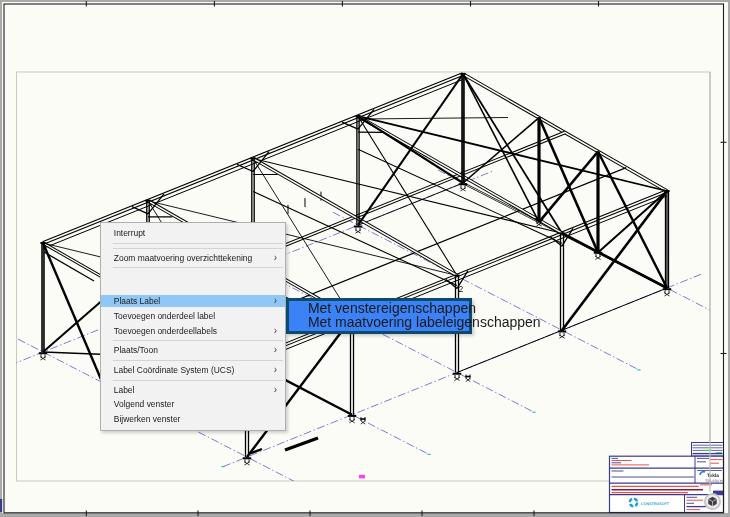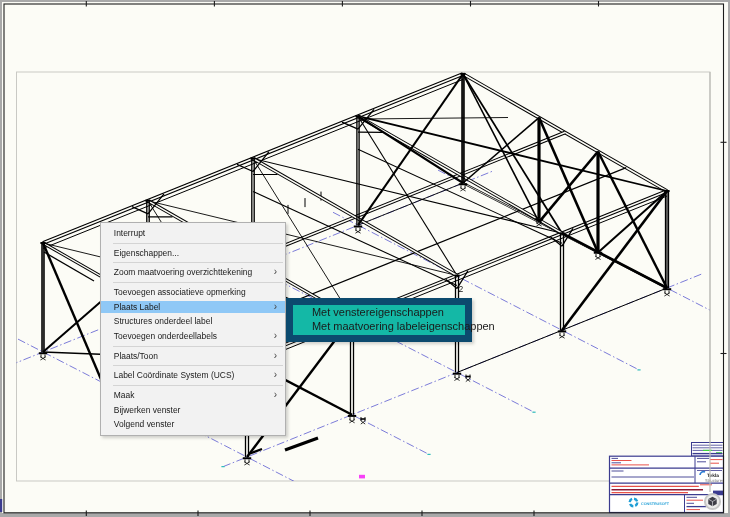--- a/index.html
+++ b/index.html
@@ -5,27 +5,27 @@
 html,body { width:730px; height:517px; overflow:hidden; background:#a9a9a9;
   font-family:"Liberation Sans", sans-serif; }
 #stage { position:relative; width:730px; height:517px; }
 #sheet { position:absolute; left:2px; top:1.6px; width:725.5px; height:511.9px; background:#fcfcf6; }
 svg.layer { position:absolute; left:0; top:0; }
 text { -webkit-font-smoothing:antialiased; text-rendering:geometricPrecision; }
 #menu { position:absolute; left:99.5px; top:221.9px; width:186.5px;
   background:#f2f2f2; border:1px solid #b0b0b0; padding:3px 0;
   box-shadow:2px 2px 3px rgba(0,0,0,0.18); font-size:8.45px; color:#1a1a1a; }
 .mi { height:14.7px; line-height:14.7px; padding-left:13.3px; position:relative; white-space:nowrap; }
-.mi.hi { background:linear-gradient(#f2f2f2 0 1.3px, #8fc8f6 1.3px 13.2px, #f2f2f2 13.2px); }
+.mi.hi { background:linear-gradient(#f2f2f2 0 1.3px, #8fc8f6 1.3px 13.2px, #f2f2f2 13.2px);margin-top:24px; }
 .ar { position:absolute; right:8px; top:0; font-size:10px; color:#444; }
 .sep { height:5px; position:relative; }
 .sep div { position:absolute; left:12px; right:2px; top:2px; border-top:1px solid #d4d4d4; }
 #submenu { position:absolute; left:286px; top:298.4px; width:186.3px;
-  background:#14b8a6; border:7px solid #0c4a6e; padding:1px 0;
-  box-shadow:2px 2px 3px rgba(0,0,0,0.18); font-size:11px; color:#1a1a1a; }
+  background:#3b82f6; border:3px solid #0c4a6e; padding:1px 0;
+  box-shadow:2px 2px 3px rgba(0,0,0,0.18); font-size:14px; color:#1a1a1a; }
 #submenu .mi { padding-left:18.9px; height:13.8px; line-height:13.8px; }
 </style></head>
 <body>
 <div id="stage">
   <div id="sheet"></div>
   <svg class="layer" width="730" height="517" viewBox="0 0 730 517">
     <defs>
         <clipPath id="vp">
           <rect x="16.5" y="72" width="693.5" height="409"></rect>
         </clipPath>
@@ -285,44 +285,42 @@
 <line x1="534" y1="510.5" x2="534" y2="516" stroke="#1c1c1c" stroke-width="1.1"></line>
 <line x1="720.5" y1="142.3" x2="726.5" y2="142.3" stroke="#1c1c1c" stroke-width="1.1"></line>
 <line x1="720.5" y1="353.5" x2="726.5" y2="353.5" stroke="#1c1c1c" stroke-width="1.1"></line>
 <rect x="0" y="499" width="2.2" height="13" fill="#3b3b8f"></rect>
   </svg>
   <div id="menu">
     <div class="mi"><span>Interrupt</span></div>
 <div class="sep">
         <div></div>
       </div>
-<div class="mi"><span>Eigenschappen...</span></div>
 <div class="sep">
         <div></div>
       </div>
 <div class="mi"><span>Zoom maatvoering overzichttekening</span><span class="ar">›</span></div>
 <div class="sep">
         <div></div>
       </div>
-<div class="mi"><span>Toevoegen associatieve opmerking</span></div>
 <div class="mi hi"><span>Plaats Label</span><span class="ar">›</span></div>
-<div class="mi"><span>Structures onderdeel label</span></div>
+<div class="mi"><span>Toevoegen onderdeel label</span></div>
 <div class="mi"><span>Toevoegen onderdeellabels</span><span class="ar">›</span></div>
 <div class="sep">
         <div></div>
       </div>
 <div class="mi"><span>Plaats/Toon</span><span class="ar">›</span></div>
 <div class="sep">
         <div></div>
       </div>
 <div class="mi"><span>Label Coördinate System (UCS)</span><span class="ar">›</span></div>
 <div class="sep">
         <div></div>
       </div>
-<div class="mi"><span>Maak</span><span class="ar">›</span></div>
+<div class="mi"><span>Label</span><span class="ar">›</span></div>
+<div class="mi"><span>Volgend venster</span></div>
 <div class="mi"><span>Bijwerken venster</span></div>
-<div class="mi"><span>Volgend venster</span></div>
   </div>
   <div id="submenu">
     <div class="mi"><span>Met venstereigenschappen</span></div>
       <div class="mi"><span>Met maatvoering labeleigenschappen</span></div>
   </div>
 </div>
 
 </body></html>

